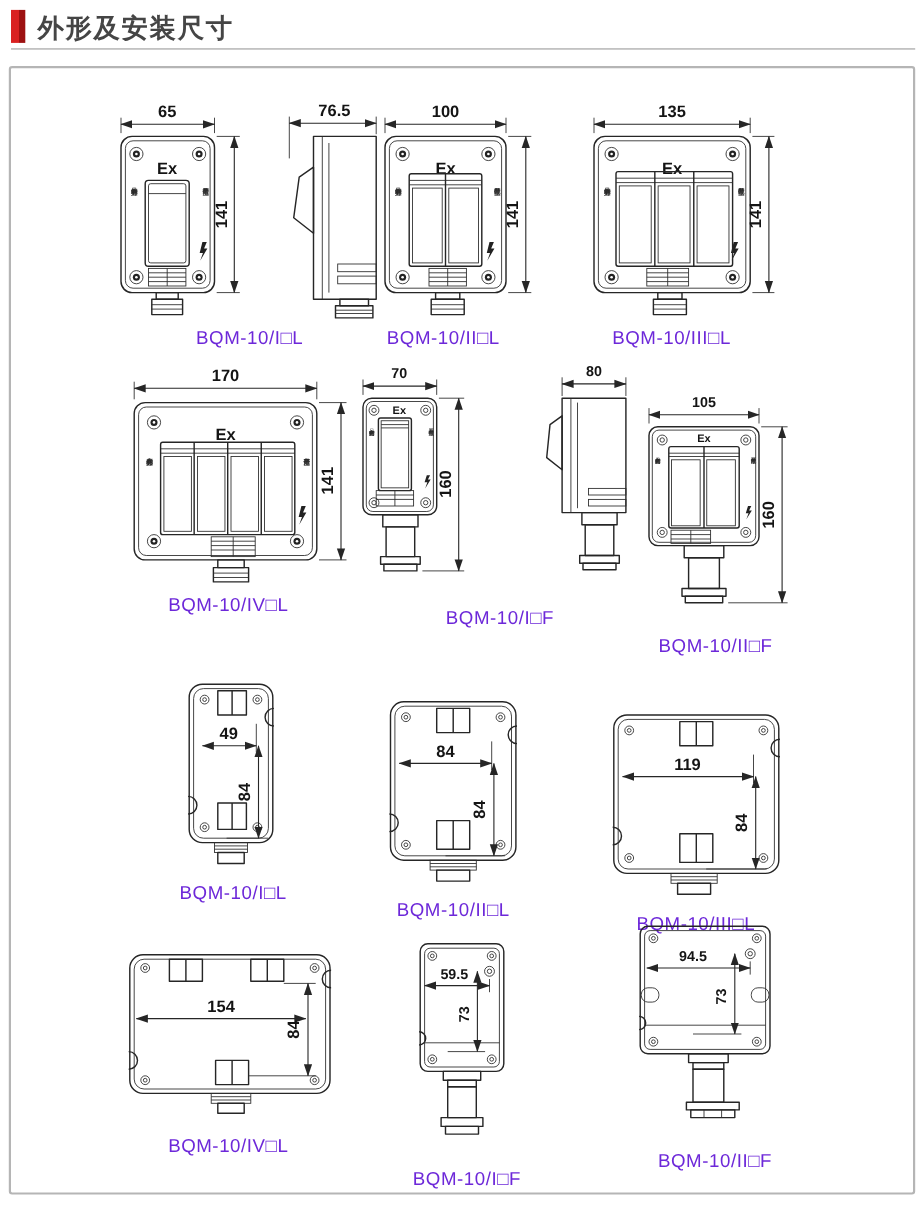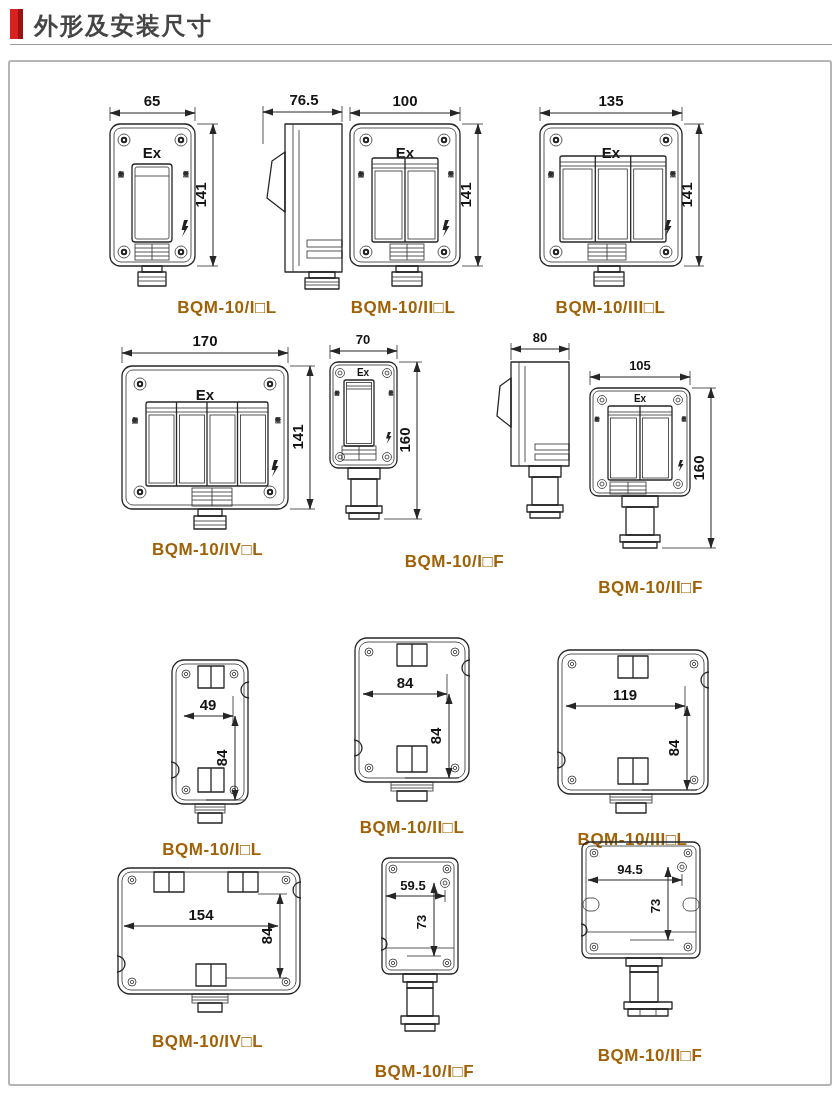--- a/index.html
+++ b/index.html
@@ -7,21 +7,21 @@
   .header { position:absolute; left:10px; top:6px; width:822px; height:38px; }
   .accent-bar { position:absolute; left:0; top:3px; width:13px; height:30px;
                 background:linear-gradient(90deg,#d92121 58%,#9d1111 58%); }
   .section-title { position:absolute; left:24px; top:4px; font-size:24px; font-weight:bold;
                    color:#454545; letter-spacing:1.5px; }
   .header-rule { position:absolute; left:10px; top:44px; width:822px; border-top:1px solid #9b9b9b; }
   .diagram-panel { position:absolute; left:8px; top:60px; width:820px; height:1022px;
                    border:2px solid #b5b5b5; border-radius:3px; background:#fff; }
   .fig { position:absolute; text-align:center; }
   .pair { display:flex; gap:20px; align-items:flex-start; justify-content:center; }
-  .fig-label { margin-top:8px; font-size:17px; font-weight:bold; color:#a16207; letter-spacing:0.5px; }
+  .fig-label { margin-top:8px; font-size:17px; font-weight:normal; color:#6d28d9; letter-spacing:0.5px; }
   .lab-off { padding-right:38px; }
   .lab-off2 { padding-right:20px; }
   .mt14 { margin-top:14px; }
   svg { display:block; overflow:visible; }
   .ln { fill:none; stroke:#262626; stroke-width:1.3; stroke-linejoin:round; }
   .lt { fill:none; stroke:#2e2e2e; stroke-width:0.8; }
   .dim { fill:none; stroke:#262626; stroke-width:1; }
   .dimt { font-size:15px; font-weight:bold; fill:#141414; }
   .dimt2 { font-size:13px; font-weight:bold; fill:#141414; }
   .ex { font-size:15px; font-weight:bold; fill:#141414; }
@@ -447,21 +447,21 @@
       <g>
         <line x1="110" y1="28" x2="134" y2="28" class="lt"></line>
           <line x1="80" y1="188" x2="134" y2="188" class="lt"></line>
         <line x1="129" y1="28" x2="129" y2="188" class="dim" marker-start="url(#ar)" marker-end="url(#ar)"></line>
         <text x="122" y="108" transform="rotate(-90 122 108)" text-anchor="middle" class="dimt">160</text>
       </g>
     </svg>
     <div class="fig-label lab-off">BQM-10/II□F</div>
   </div>
 
-  <div class="fig" style="left:152px; top:590px; width:120px;">
+  <div class="fig" style="left:152px; top:552px; width:120px;">
     <svg width="120" height="180" viewBox="0 0 120 180">
       <g>
         <rect x="10" y="8" width="76" height="144" rx="12" class="ln"></rect>
         <rect x="14" y="12" width="68" height="136" rx="9" class="lt"></rect>
         <path d="M 87,30 A 8,8 0 1 0 87,46" class="ln"></path>
         <path d="M 9,110 A 8,8 0 1 1 9,126" class="ln"></path>
       </g>
       <g>
         <circle cx="24" cy="22" r="4" class="lt"></circle>
           <circle cx="24" cy="22" r="1.7" class="lt"></circle>

